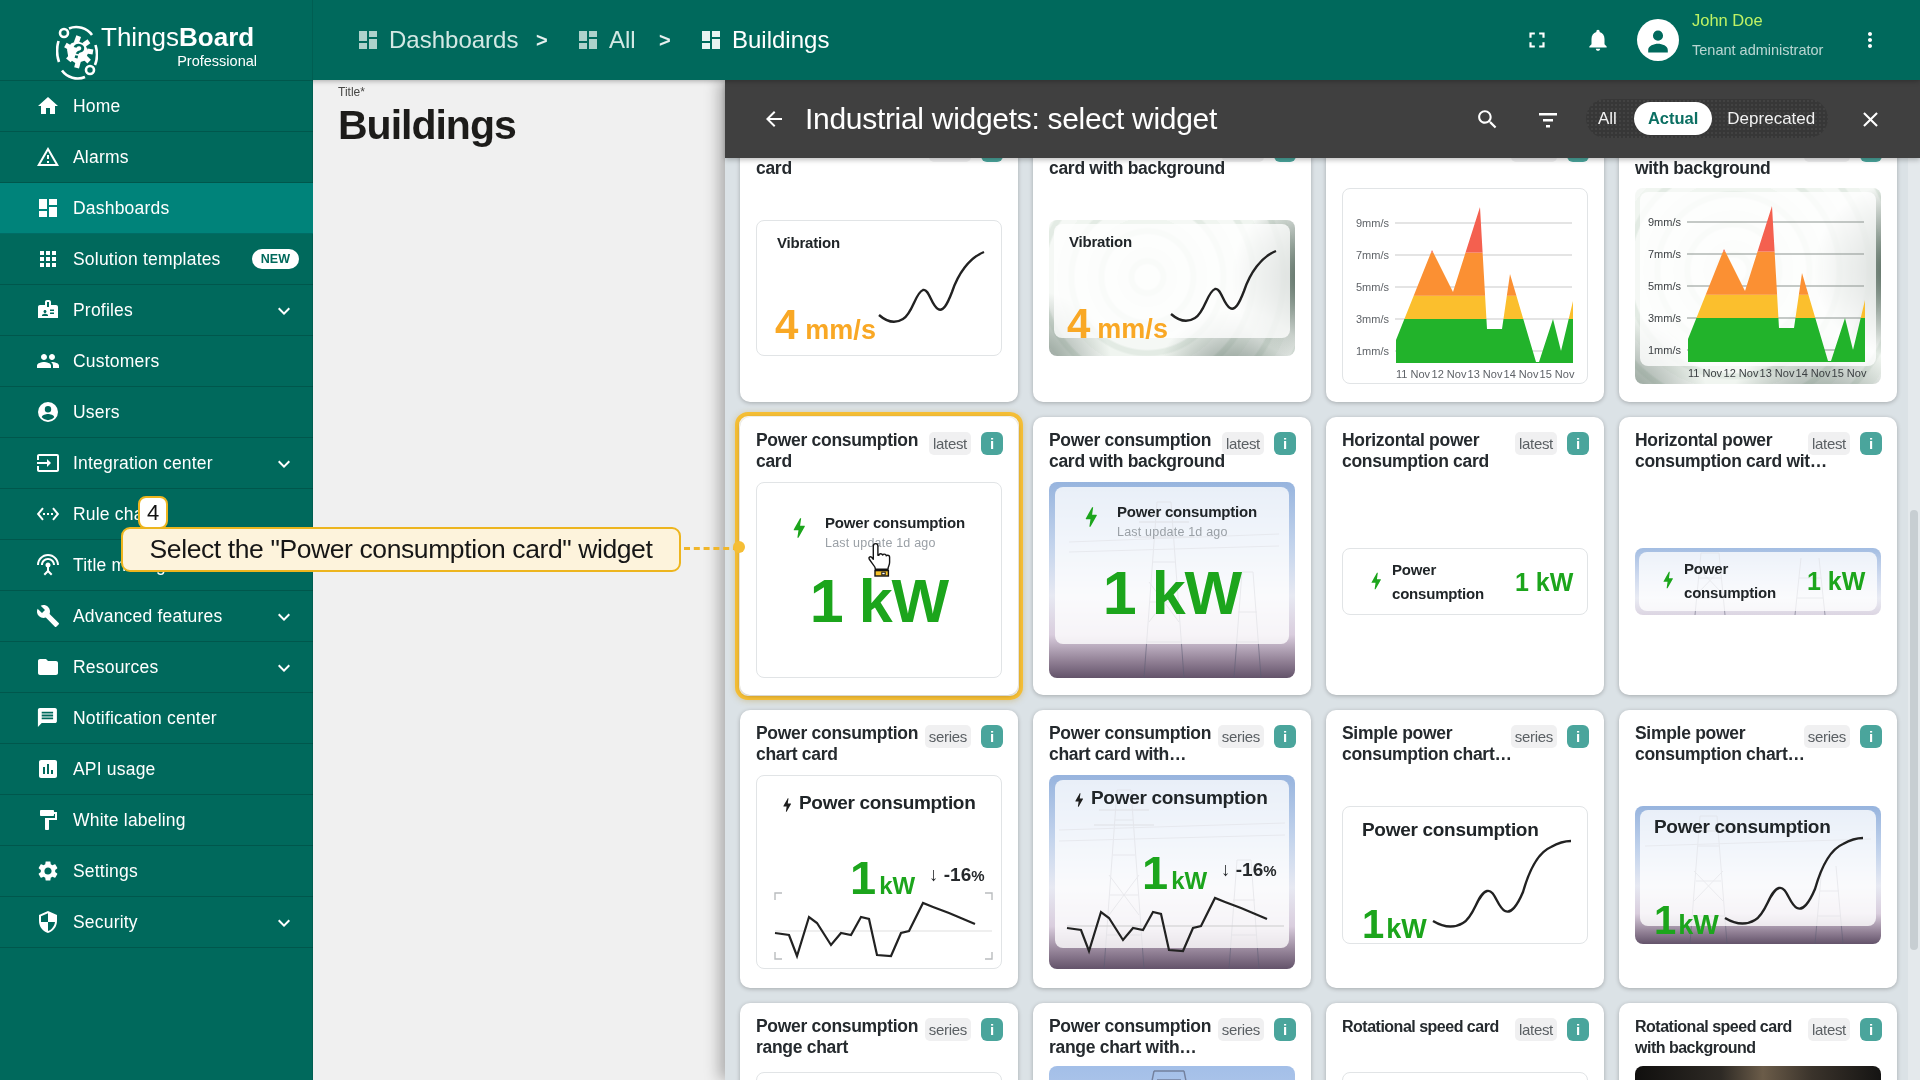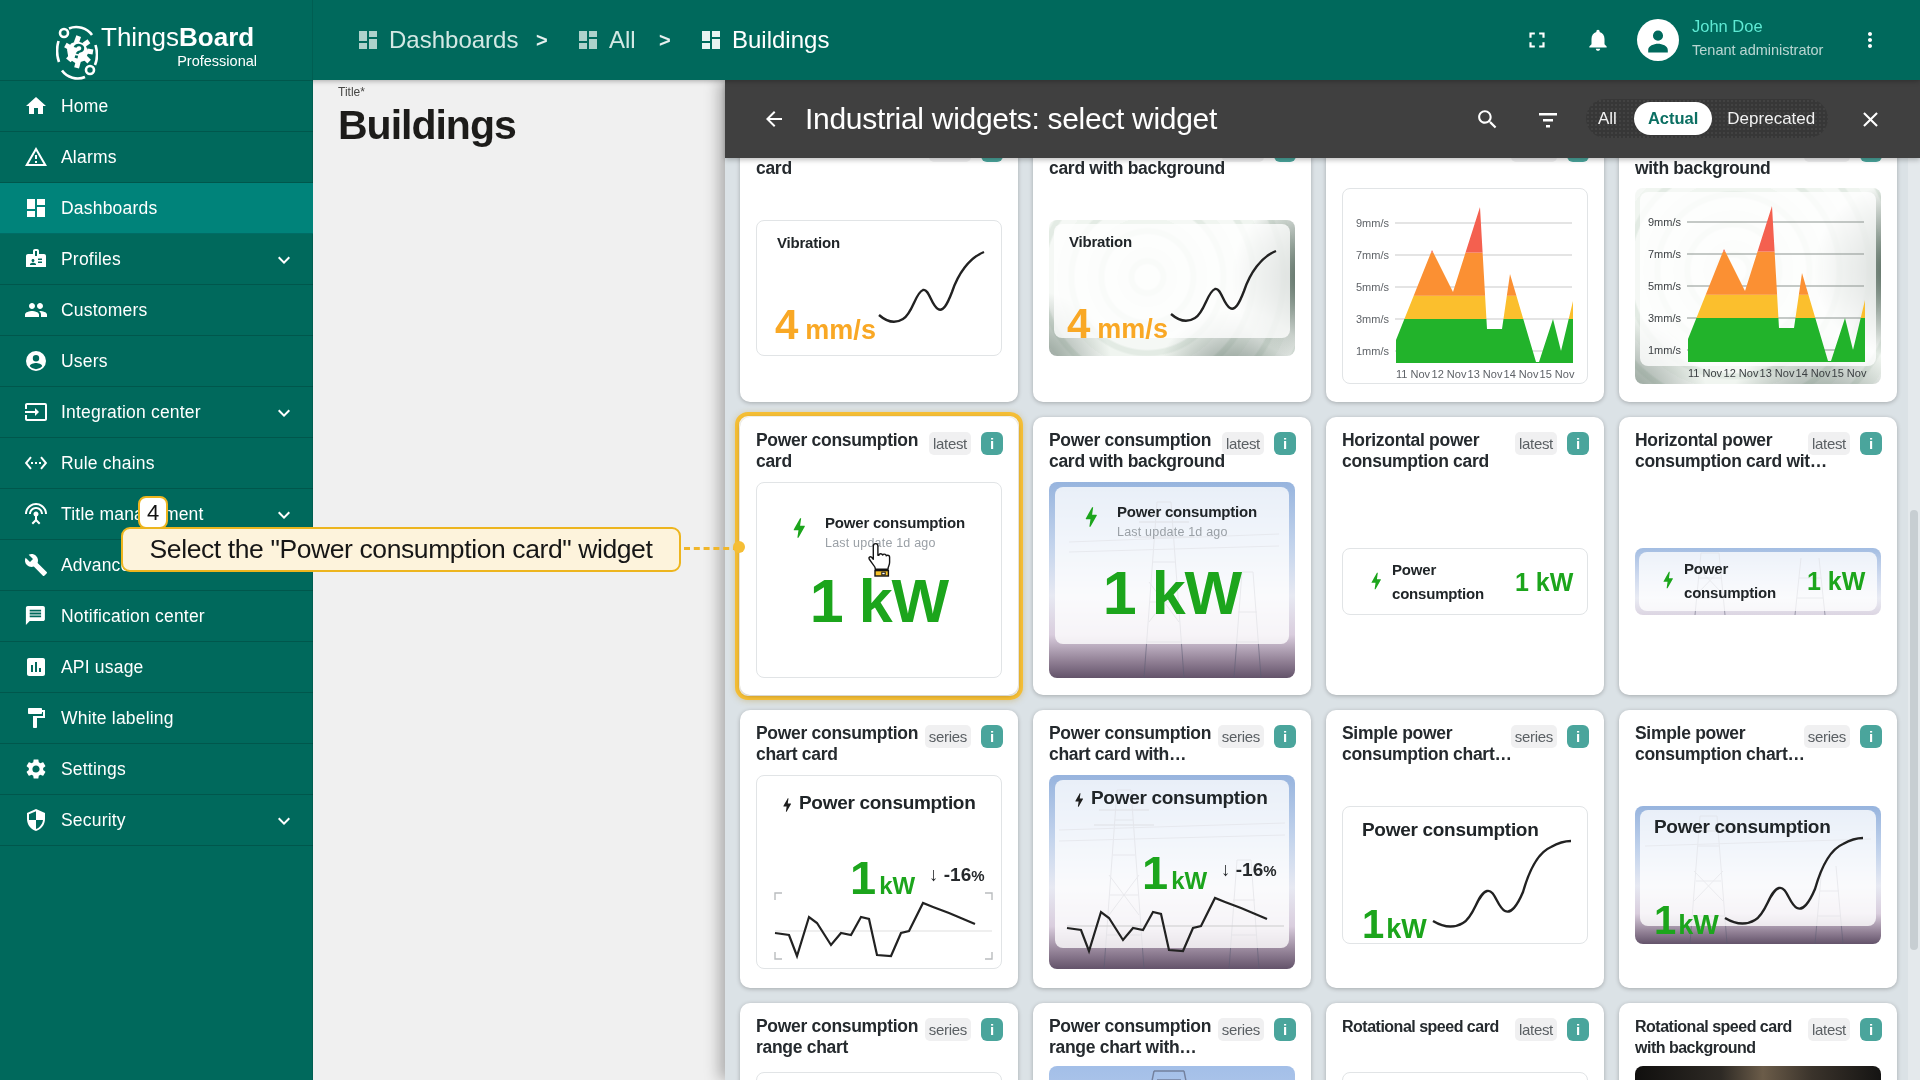--- a/index.html
+++ b/index.html
@@ -2,21 +2,21 @@
 <html><head>
 <meta charset="utf-8">
 <style>
 * { margin:0; padding:0; box-sizing:border-box; }
 html,body { width:1920px; height:1080px; overflow:hidden; font-family:"Liberation Sans", sans-serif; background:#dbe2e6; }
 
 
 #topbar { position:absolute; left:0; top:0; width:1920px; height:80px; background:#00695c; z-index:30; box-shadow:0 1px 5px rgba(0,0,0,0.3); }
 #sidebar { position:absolute; left:0; top:0; width:313px; height:1080px; background:#00695c; z-index:40; border-right:1px solid rgba(0,0,0,0.1);}
 #logo { position:absolute; left:55px; top:14px; color:#fff; }
-.navitem { position:relative; height:51px; border-bottom:1px solid rgba(0,0,0,0.17); display:flex; align-items:center; padding-left:24px; color:#fff; }
+.navitem { position:relative; height:51px; border-bottom:1px solid rgba(0,0,0,0.17); display:flex; align-items:center; padding-left:36px; color:#fff; }
 .navitem .lbl { margin-left:13px; font-size:17.5px; font-weight:400; letter-spacing:0.2px;}
 .navitem.active { background:#00837a; }
 .navitem svg { flex:none; }
 .chev { position:absolute; right:17px; top:14px; }
 .newbadge { position:absolute; right:14px; top:15px; background:#fff; color:#00695c; font-size:12.5px; font-weight:700; border-radius:11px; padding:3px 9px; }
 
 
 .crumb { position:absolute; top:0; height:80px; display:flex; align-items:center; color:rgba(255,255,255,0.95); font-size:24px; font-weight:400; }
 .crumb svg { margin-right:9px; opacity:1;}
 .crumbsep { position:absolute; top:0; height:80px; display:flex; align-items:center; color:rgba(255,255,255,0.9); font-size:20px; font-weight:700;}
@@ -97,21 +97,21 @@
       <path d="M7 14H5v5h5v-2H7v-3zm-2-4h2V7h3V5H5v5zm12 7h-3v2h5v-5h-2v3zM14 5v2h3v3h2V5h-5z"></path>
     </svg>
   <svg style="position:absolute;left:1585px;top:27px;" width="26" height="26" viewBox="0 0 24 24" fill="#fff">
       <path d="M12 22c1.1 0 2-.9 2-2h-4c0 1.1.89 2 2 2zm6-6v-5c0-3.07-1.64-5.64-4.5-6.32V4c0-.83-.67-1.5-1.5-1.5s-1.5.67-1.5 1.5v.68C7.63 5.36 6 7.92 6 11v5l-2 2v1h16v-1l-2-2z"></path>
     </svg>
   <div style="position:absolute;left:1637px;top:19px;width:42px;height:42px;border-radius:21px;background:#fff;overflow:hidden;">
     <svg width="42" height="42" viewBox="-3 -3 30 30" fill="#00695c">
         <path d="M12 12.5a3.6 3.6 0 1 0 0-7.2 3.6 3.6 0 0 0 0 7.2zm0 2.2c-3 0-7 1.5-7 4.4V21h14v-1.9c0-2.9-4-4.4-7-4.4z"></path>
       </svg>
   </div>
-  <div style="position:absolute;left:1692px;top:17px;color:#5eead4;font-size:16.5px;">John Doe</div>
+  <div style="position:absolute;left:1692px;top:11px;color:#bef264;font-size:16.5px;">John Doe</div>
   <div style="position:absolute;left:1692px;top:42px;color:rgba(255,255,255,0.72);font-size:14.5px;">Tenant administrator</div>
   <svg style="position:absolute;left:1858px;top:28px;" width="24" height="24" viewBox="0 0 24 24" fill="#fff">
       <path d="M12 8c1.1 0 2-.9 2-2s-.9-2-2-2-2 .9-2 2 .9 2 2 2zm0 2c-1.1 0-2 .9-2 2s.9 2 2 2 2-.9 2-2-.9-2-2-2zm0 6c-1.1 0-2 .9-2 2s.9 2 2 2 2-.9 2-2-.9-2-2-2z"></path>
     </svg>
 </div>
 <div id="mainpanel">
   <div id="titlelbl">Title*</div>
   <div id="bigtitle">Buildings</div>
 </div>
 
@@ -490,20 +490,27 @@
         <span class="lbl">Alarms</span>
       </div>
     <div class="navitem active">
         <svg width="24" height="24" viewBox="0 0 24 24" fill="#fff">
           <path d="M3 13h8V3H3v10zm0 8h8v-6H3v6zm10 0h8V11h-8v10zm0-18v6h8V3h-8z"></path>
         </svg>
         <span class="lbl">Dashboards</span>
       </div>
     <div class="navitem">
         <svg width="24" height="24" viewBox="0 0 24 24" fill="#fff">
+          <path d="M4 4h4v4H4zm6 0h4v4h-4zm6 0h4v4h-4zM4 10h4v4H4zm6 0h4v4h-4zm6 0h4v4h-4zM4 16h4v4H4zm6 0h4v4h-4zm6 0h4v4h-4z"></path>
+        </svg>
+        <span class="lbl">Solution templates</span>
+        <span class="newbadge">NEW</span>
+      </div>
+    <div class="navitem">
+        <svg width="24" height="24" viewBox="0 0 24 24" fill="#fff">
           <path d="M20 7h-5V4c0-1.1-.9-2-2-2h-2c-1.1 0-2 .9-2 2v3H4c-1.1 0-2 .9-2 2v11h20V9c0-1.1-.9-2-2-2zM9 12c.83 0 1.5.67 1.5 1.5S9.83 15 9 15s-1.5-.67-1.5-1.5S8.17 12 9 12zm3 6H6v-.75c0-1 2-1.5 3-1.5s3 .5 3 1.5V18zm1-9h-2V4h2v5zm5 7h-4v-1.5h4V16zm0-3h-4v-1.5h4V13z"></path>
         </svg>
         <span class="lbl">Profiles</span>
         <svg class="chev" width="24" height="24" viewBox="0 0 24 24" fill="#fff">
           <path d="M16.59 8.59 12 13.17 7.41 8.59 6 10l6 6 6-6z"></path>
         </svg>
       </div>
     <div class="navitem">
         <svg width="24" height="24" viewBox="0 0 24 24" fill="#fff">
           <path d="M16 11c1.66 0 2.99-1.34 2.99-3S17.66 5 16 5s-3 1.34-3 3 1.34 3 3 3zm-8 0c1.66 0 2.99-1.34 2.99-3S9.66 5 8 5 5 6.34 5 8s1.34 3 3 3zm0 2c-2.33 0-7 1.17-7 3.5V19h14v-2.5C15 14.17 10.33 13 8 13zm8 0c-.29 0-.62.02-.97.05 1.16.84 1.97 1.97 1.97 3.45V19h6v-2.5c0-2.33-4.67-3.5-7-3.5z"></path>
@@ -538,20 +545,29 @@
         <span class="lbl">Title management</span>
         <svg class="chev" width="24" height="24" viewBox="0 0 24 24" fill="#fff">
           <path d="M16.59 8.59 12 13.17 7.41 8.59 6 10l6 6 6-6z"></path>
         </svg>
       </div>
     <div class="navitem">
         <svg width="24" height="24" viewBox="0 0 24 24" fill="#fff">
           <path d="m22.7 19-9.1-9.1c.9-2.3.4-5-1.5-6.9-2-2-5-2.4-7.4-1.3L9 6 6 9 1.6 4.7C.4 7.1.9 10.1 2.9 12.1c1.9 1.9 4.6 2.4 6.9 1.5l9.1 9.1c.4.4 1 .4 1.4 0l2.3-2.3c.5-.4.5-1.1.1-1.4z"></path>
         </svg>
         <span class="lbl">Advanced features</span>
+        <svg class="chev" width="24" height="24" viewBox="0 0 24 24" fill="#fff">
+          <path d="M16.59 8.59 12 13.17 7.41 8.59 6 10l6 6 6-6z"></path>
+        </svg>
+      </div>
+    <div class="navitem">
+        <svg width="24" height="24" viewBox="0 0 24 24" fill="#fff">
+          <path d="M10 4H4c-1.1 0-1.99.9-1.99 2L2 18c0 1.1.9 2 2 2h16c1.1 0 2-.9 2-2V8c0-1.1-.9-2-2-2h-8l-2-2z"></path>
+        </svg>
+        <span class="lbl">Resources</span>
         <svg class="chev" width="24" height="24" viewBox="0 0 24 24" fill="#fff">
           <path d="M16.59 8.59 12 13.17 7.41 8.59 6 10l6 6 6-6z"></path>
         </svg>
       </div>
     <div class="navitem">
         <svg width="24" height="24" viewBox="0 0 24 24" fill="#fff">
           <path d="M20 2H4c-1.1 0-2 .9-2 2v18l4-4h14c1.1 0 2-.9 2-2V4c0-1.1-.9-2-2-2zm-2 12H6v-2h12v2zm0-3H6V9h12v2zm0-3H6V6h12v2z" transform="scale(0.95)"></path>
         </svg>
         <span class="lbl">Notification center</span>
       </div>

